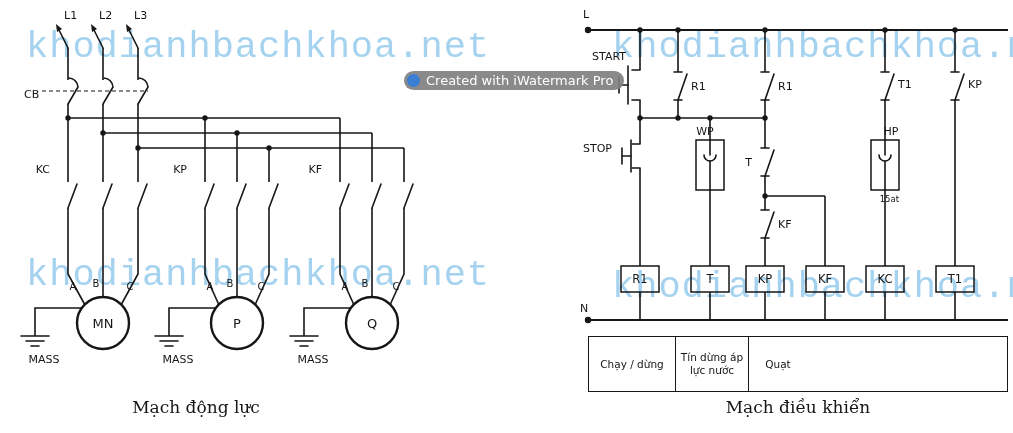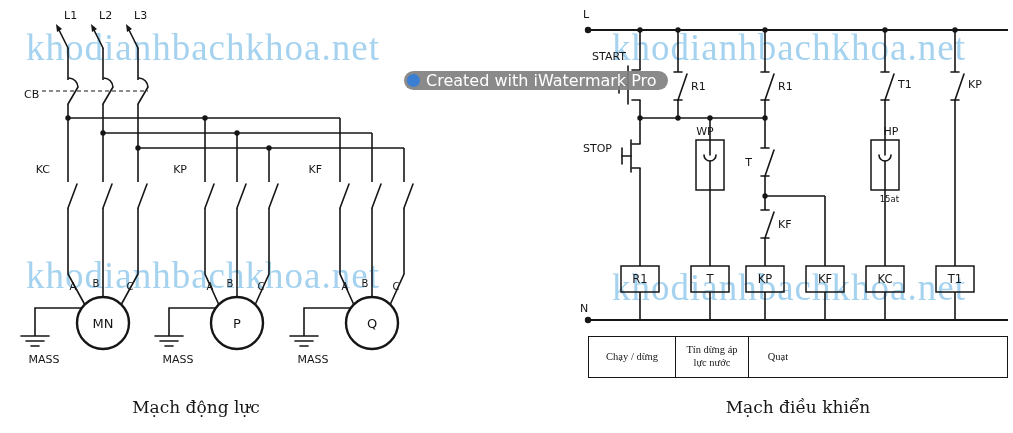--- a/index.html
+++ b/index.html
@@ -1,42 +1,42 @@
 <!DOCTYPE html>
 <html><head>
 <meta charset="utf-8">
 <style>
   html,body{margin:0;padding:0;background:#ffffff;}
   #stage{position:relative;width:1013px;height:433px;background:#ffffff;overflow:hidden;
          font-family:"DejaVu Sans",sans-serif;}
-  .wm{position:absolute;font-family:Liberation Serif, serif;font-size:37px;letter-spacing:1px;
+  .wm{position:absolute;font-family:Liberation Mono, monospace;font-size:37px;letter-spacing:1px;
       color:rgba(138,197,234,0.78);white-space:nowrap;z-index:1;}
   #schematic{position:absolute;left:0;top:0;z-index:2;}
   .wire{stroke:#161616;stroke-width:1.6;fill:none;}
   .bus{stroke:#161616;stroke-width:1.9;fill:none;}
   .sym{stroke:#161616;stroke-width:1.6;fill:none;stroke-linecap:round;}
   .dash{stroke:#161616;stroke-width:1;fill:none;stroke-dasharray:4,3;}
   .box{fill:none;stroke:#161616;stroke-width:1.5;}
   .dot{fill:#161616;stroke:none;}
   .arr{fill:#161616;stroke:none;}
   text{fill:#161616;font-family:"DejaVu Sans",sans-serif;}
   .lbl{font-size:11px;}
   .term{font-size:10px;}
   .coil-lbl{font-size:11.5px;}
   .small{font-size:8.5px;}
   .capt{font-size:17px;font-family:"DejaVu Serif",serif;}
-  #ctl-table{position:absolute;left:588px;top:336px;width:420px;height:42px;z-index:2;
-      display:flex;border:1.5px solid #161616;box-sizing:border-box;background:transparent;font-family:Liberation Serif, serif;}
+  #ctl-table{position:absolute;left:588px;top:336px;width:420px;height:56px;z-index:2;
+      display:flex;border:1.5px solid #161616;box-sizing:border-box;background:transparent;}
   #ctl-table .cell{display:flex;align-items:center;justify-content:center;text-align:center;
       font-size:10.5px;line-height:1.2;padding:1px 3px;box-sizing:border-box;
       border-right:1.2px solid #161616;color:#161616;}
   #ctl-table .cell:last-child{border-right:none;}
   #badge{position:absolute;left:404px;top:71px;height:19px;z-index:3;display:flex;align-items:center;
       gap:6px;padding:0 11px 0 3px;border-radius:10px;background:rgba(128,128,128,0.92);
-      color:#ffffff;font-size:16px;white-space:nowrap;}
+      color:#ffffff;font-size:13px;white-space:nowrap;}
   #badge .bdot{width:13px;height:13px;border-radius:50%;background:#3b7fd4;}
 </style>
 </head>
 <body>
 
 <div id="stage">
 
   <div class="wm" style="left:26px;top:26px;">khodianhbachkhoa.net</div>
   <div class="wm" style="left:612px;top:26px;">khodianhbachkhoa.net</div>
   <div class="wm" style="left:26px;top:254px;">khodianhbachkhoa.net</div>

